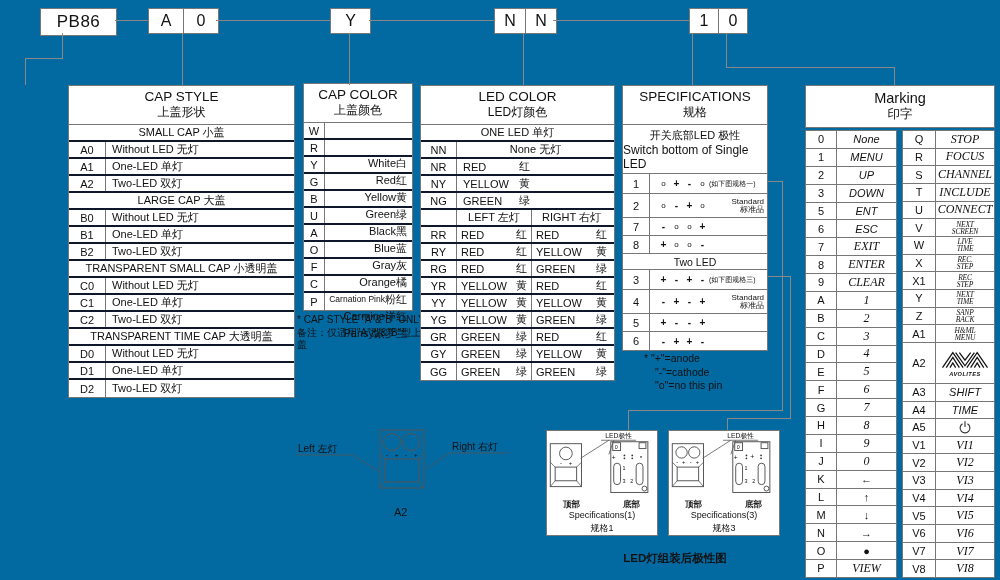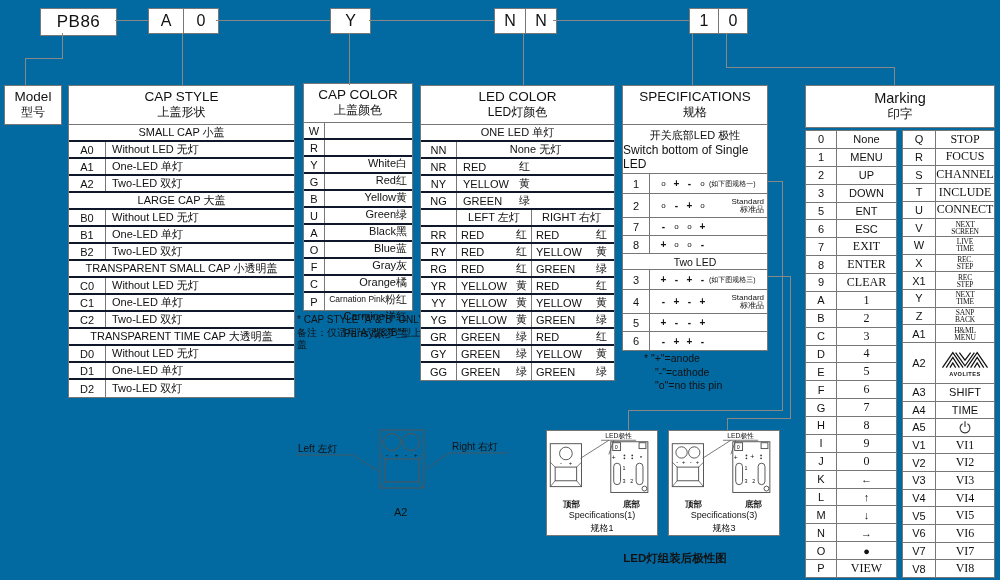--- a/index.html
+++ b/index.html
@@ -48,21 +48,21 @@
   #marking{position:absolute;left:805px;top:85px;width:190px;height:493px;}
   #marking-title{border:1px solid #777;height:43px;box-sizing:border-box;display:flex;flex-direction:column;align-items:center;justify-content:center;background:#fff;}
   #marking-title .t1{font-size:14.5px;} #marking-title .t2{font-size:12.5px;}
   .mtbl{position:absolute;top:45px;bottom:0;border:1px solid #777;box-sizing:border-box;display:flex;flex-direction:column;background:#fff;}
   #mark-left{left:0;width:92px;} #mark-right{left:97px;width:93px;}
   .mrow{flex:1;display:flex;border-bottom:1px solid #777;min-height:0;}
   .mtbl > .mrow:last-child{border-bottom:none;}
   .mrow.tall{flex:2.4;}
   .mcode{flex:none;border-right:1px solid #777;display:flex;align-items:center;justify-content:center;font-size:11px;}
   #mark-left .mcode{width:30px;} #mark-right .mcode{width:32px;}
-  .mval{flex:1;display:flex;align-items:center;justify-content:center;font-size:11px;overflow:hidden;}
+  .mval{flex:1;display:flex;align-items:center;justify-content:center;font-size:11px;overflow:hidden;font-style:italic;}
   .mval.serif{font-family:"Liberation Serif",serif;font-size:12px;}
   .mval.two{flex-direction:column;font-family:"Liberation Serif",serif;font-size:7.5px;line-height:7px;letter-spacing:-0.2px;}
   
   #capcolor-note{position:absolute;left:297px;top:314px;width:128px;font-size:10px;line-height:12.5px;}
   .spec-diagram{position:absolute;top:430px;width:112px;height:106px;border:1px solid #777;box-sizing:border-box;background:#fff;
                 display:flex;flex-direction:column;align-items:stretch;}
   .diag-caps{display:flex;justify-content:space-between;padding:0 17px 0 16px;font-size:8.5px;color:#222;height:11px;font-weight:bold;}
   .diag-en{text-align:center;font-size:9px;height:12px;}
   .diag-zh{text-align:center;font-size:9px;}
   #bottom-caption{position:absolute;left:585px;top:551px;width:180px;text-align:center;font-size:11.5px;font-weight:bold;}
@@ -71,26 +71,20 @@
   .ln{stroke:#555;stroke-width:0.8;}
   .dot{fill:#333;}
 </style>
 </head>
 <body>
 
 <div id="stage">
 
   <div id="pb86-box">PB86</div>
 
-  <div class="tbl" style="left:4px;top:85px;width:58px;height:40px;">
-    <div class="ttl" style="height:100%;border-bottom:none;">
-      <div class="t1">Model</div>
-      <div class="t2">型号</div>
-    </div>
-  </div>
 
   <div class="tbl" style="left:68px;top:85px;width:227px;">
     <div class="ttl" style="height:38px;">
       <div class="t1">CAP STYLE</div>
       <div class="t2">上盖形状</div>
     </div>
     <div class="rows" id="cap-style-rows">
         <div class="row">
           <div class="section">SMALL CAP 小盖</div>
         </div>

